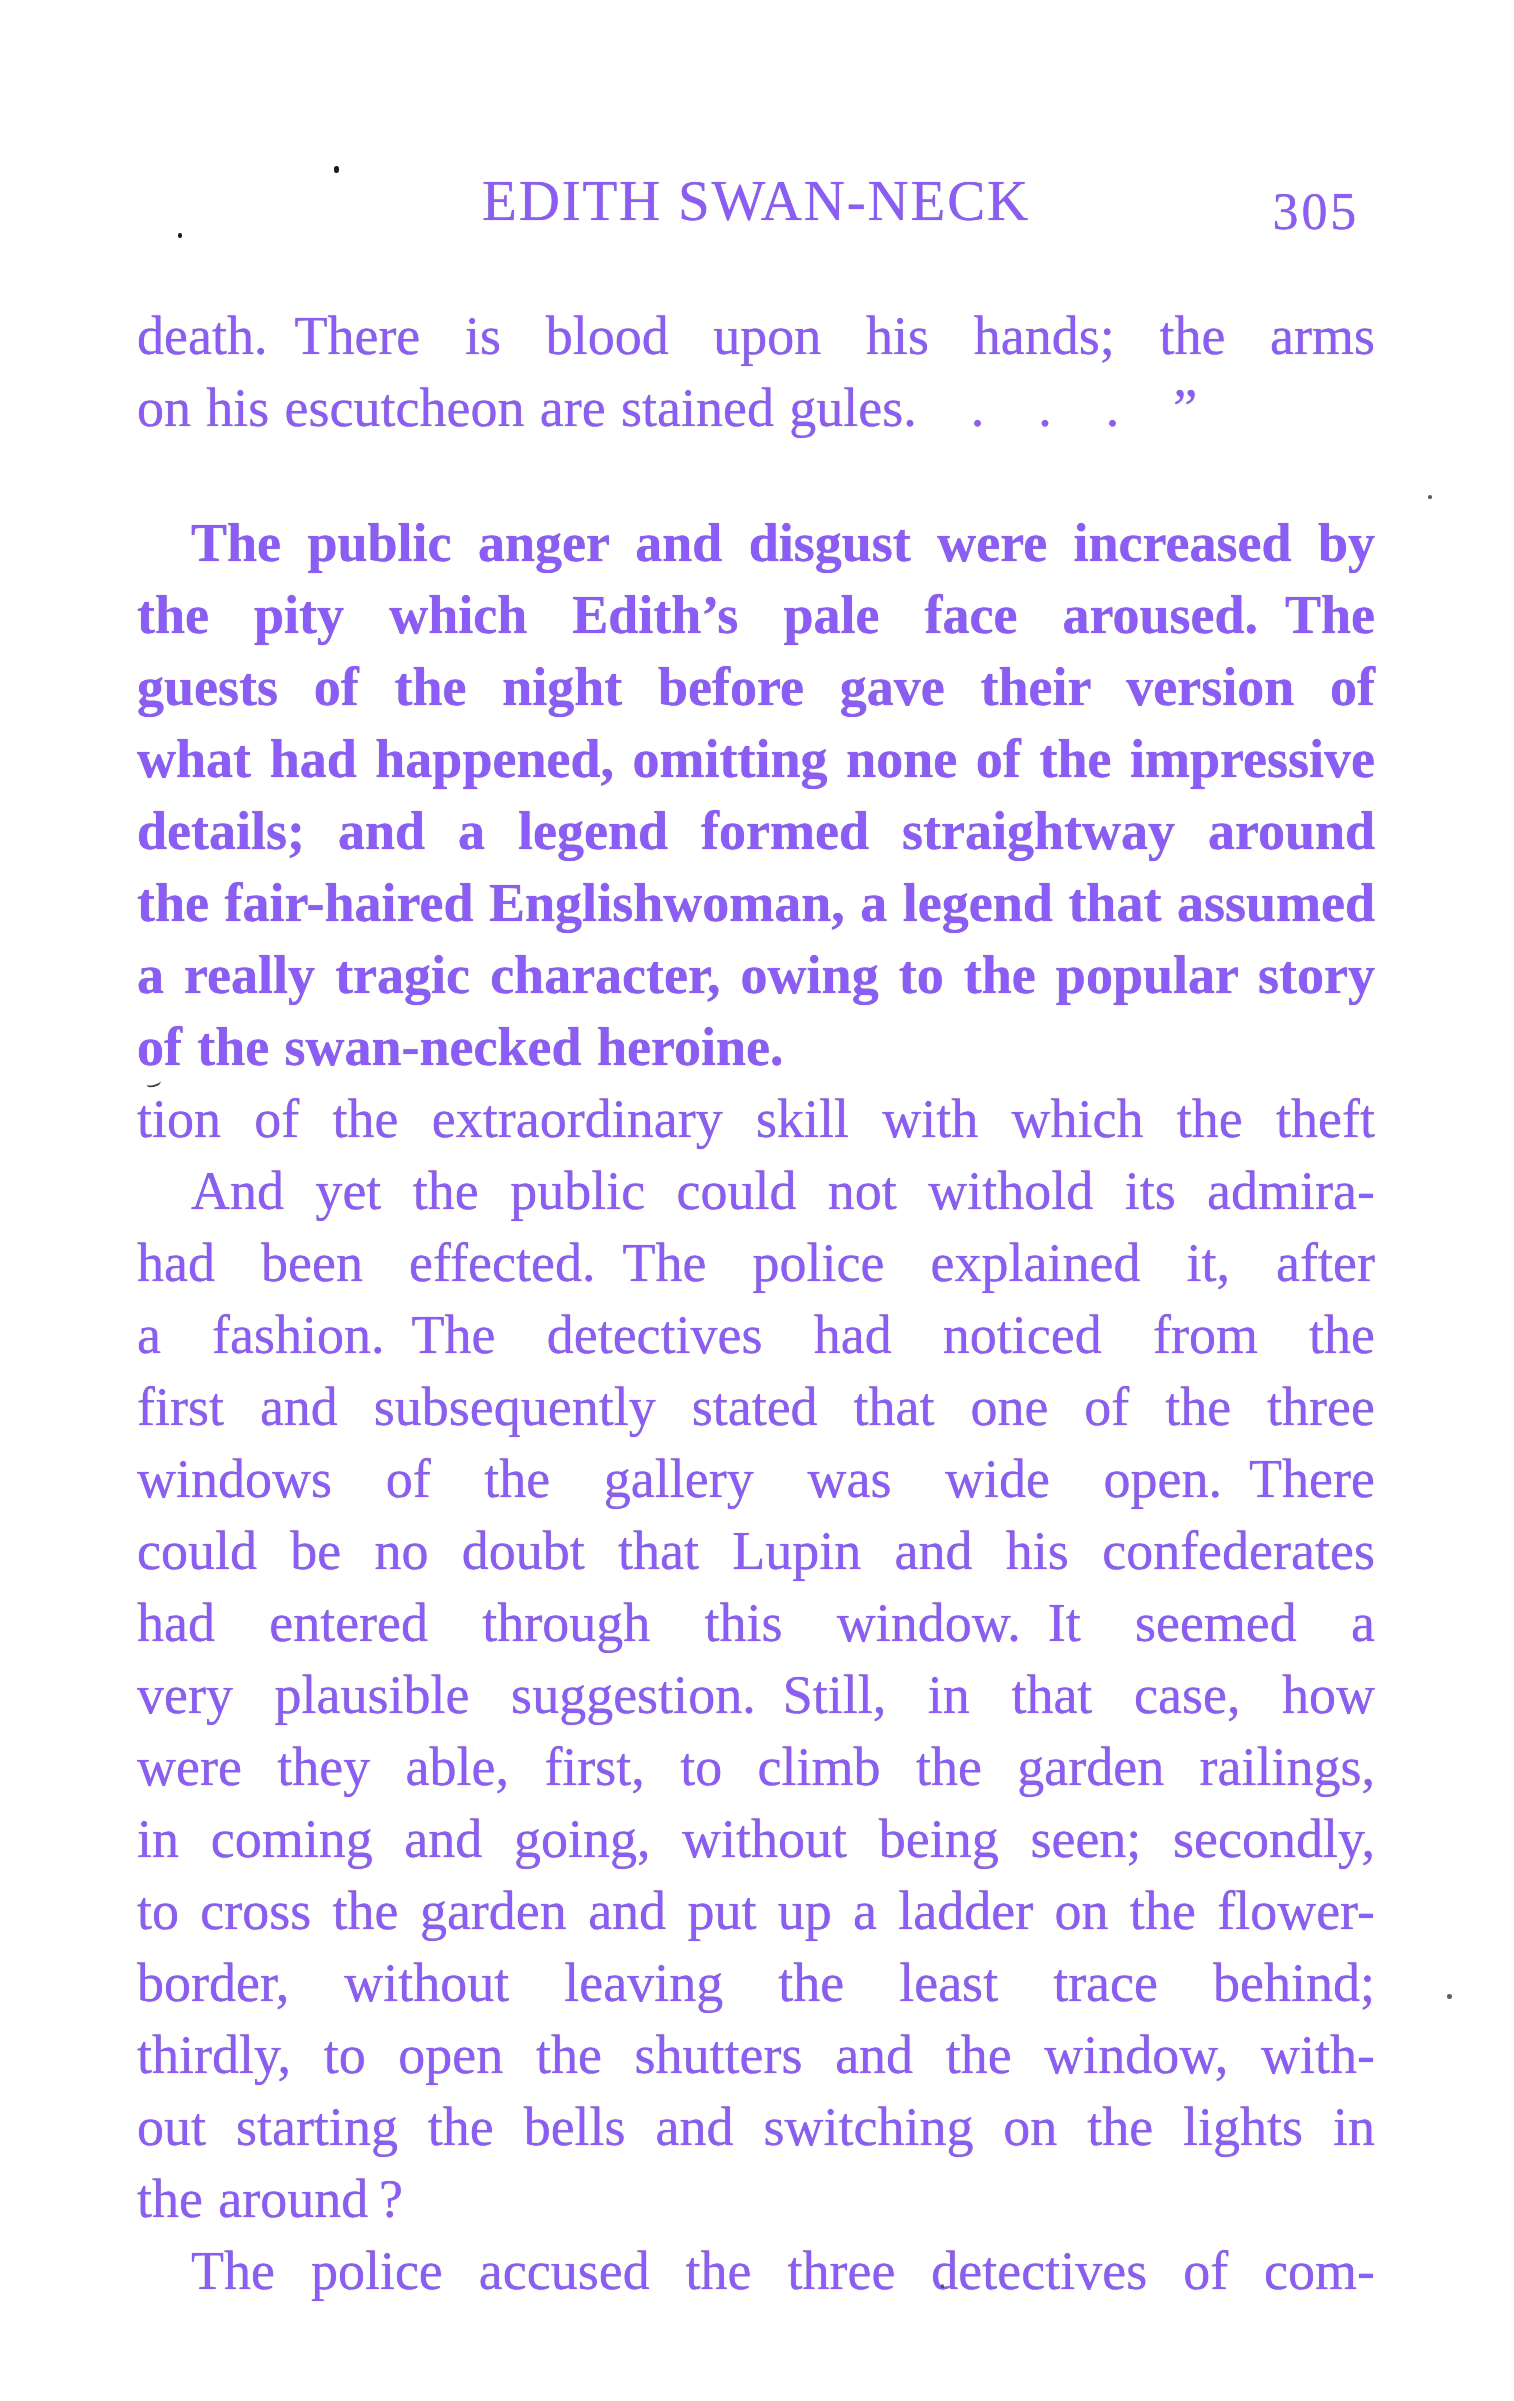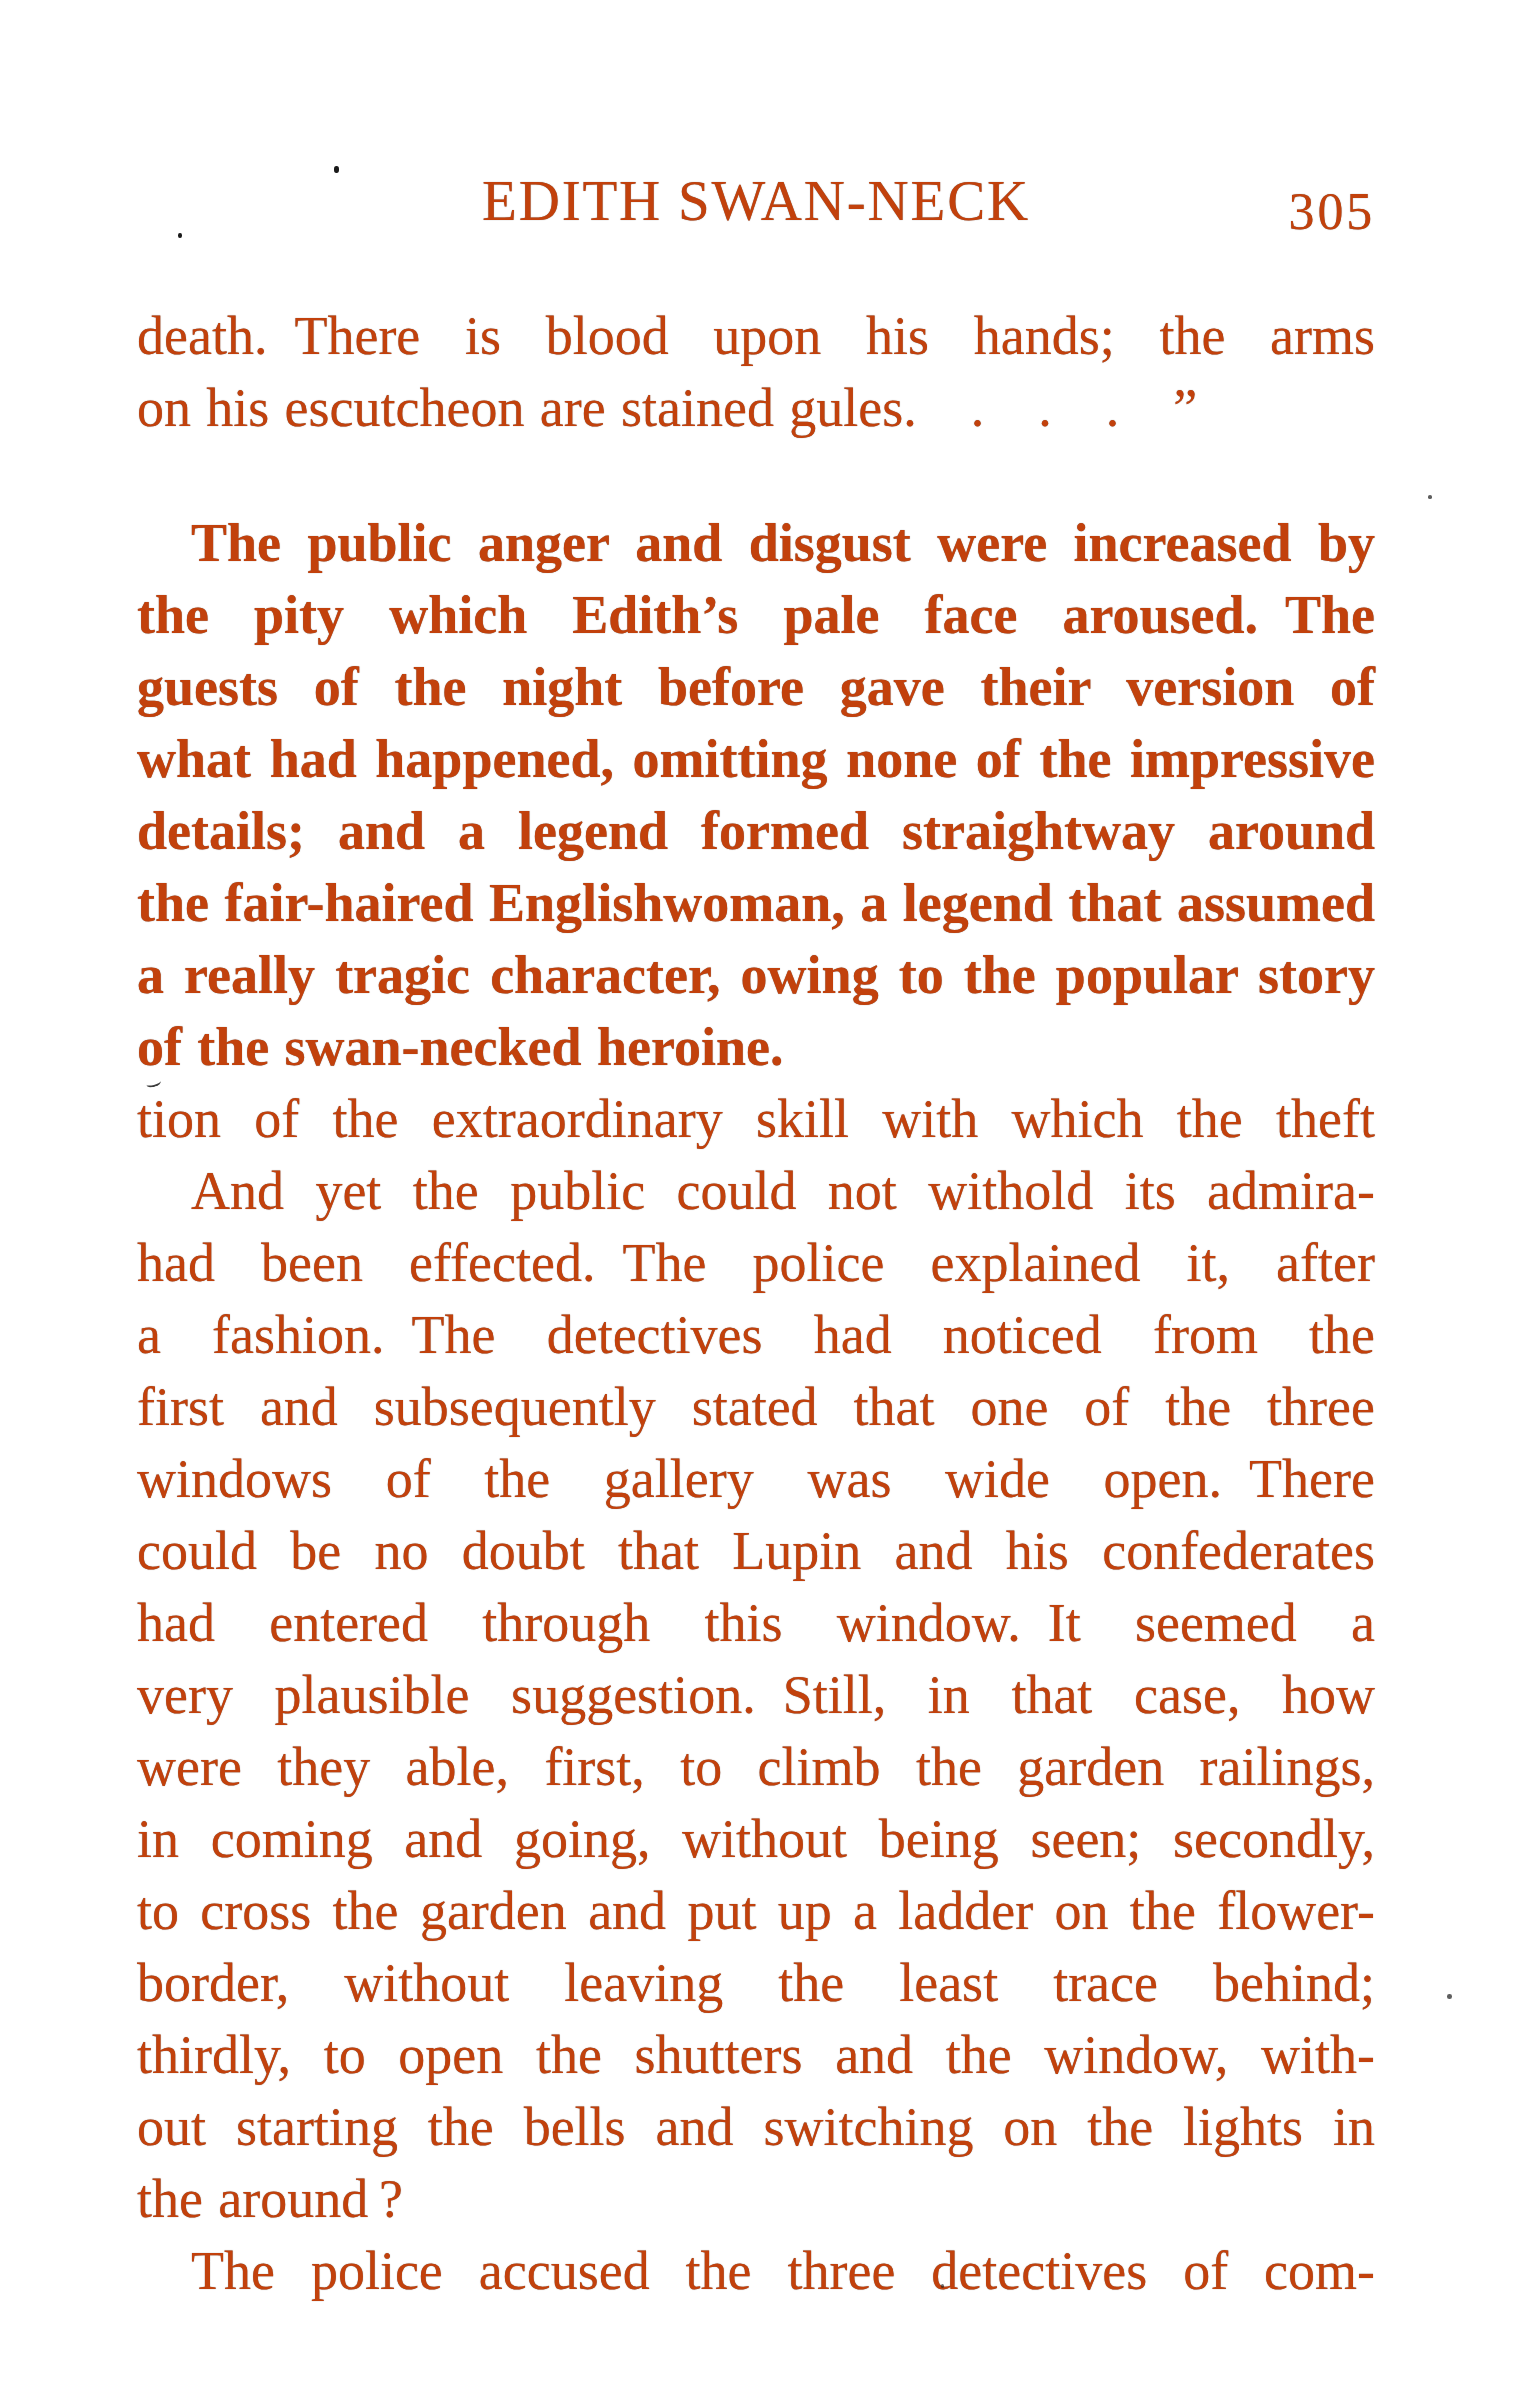--- a/index.html
+++ b/index.html
@@ -4,21 +4,21 @@
 <style>
   * { margin: 0; padding: 0; box-sizing: border-box; }
 
   html, body { background: #e8e8e4; }
 
   .page {
     position: relative;
     width: 1514px;
     height: 2401px;
     background: #ffffff;
-    color: #c2410c;
+    color: #8b5cf6;
     font-family: "Liberation Serif", "DejaVu Serif", serif;
     overflow: hidden;
     
     text-shadow: 0 0 0.9px rgba(0,0,0,0.55);
     padding-left: 16px;
   }
 
   
   .pagehead {
     position: absolute;
@@ -29,21 +29,21 @@
   }
   .running-title {
     text-align: center;
     font-size: 57px;
     letter-spacing: 1.8px;
     line-height: 59px;
     white-space: nowrap;
   }
   .page-number {
     position: absolute;
-    right: 0;
+    right: 16px;
     top: 15px;
     font-size: 52px;
     line-height: 52px;
     letter-spacing: 2.8px;
   }
 
   
   .textblock {
     position: absolute;
     top: 300px;

